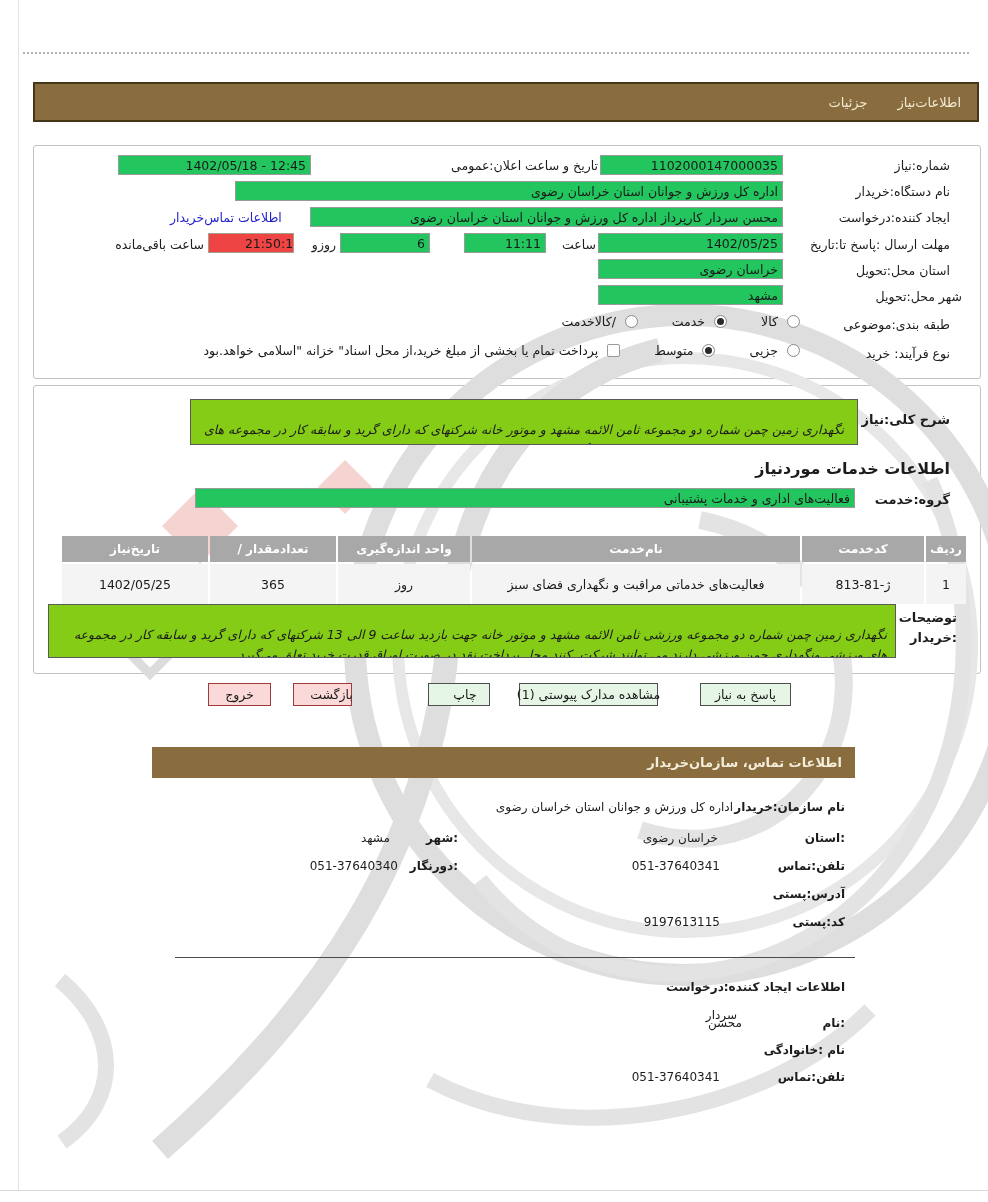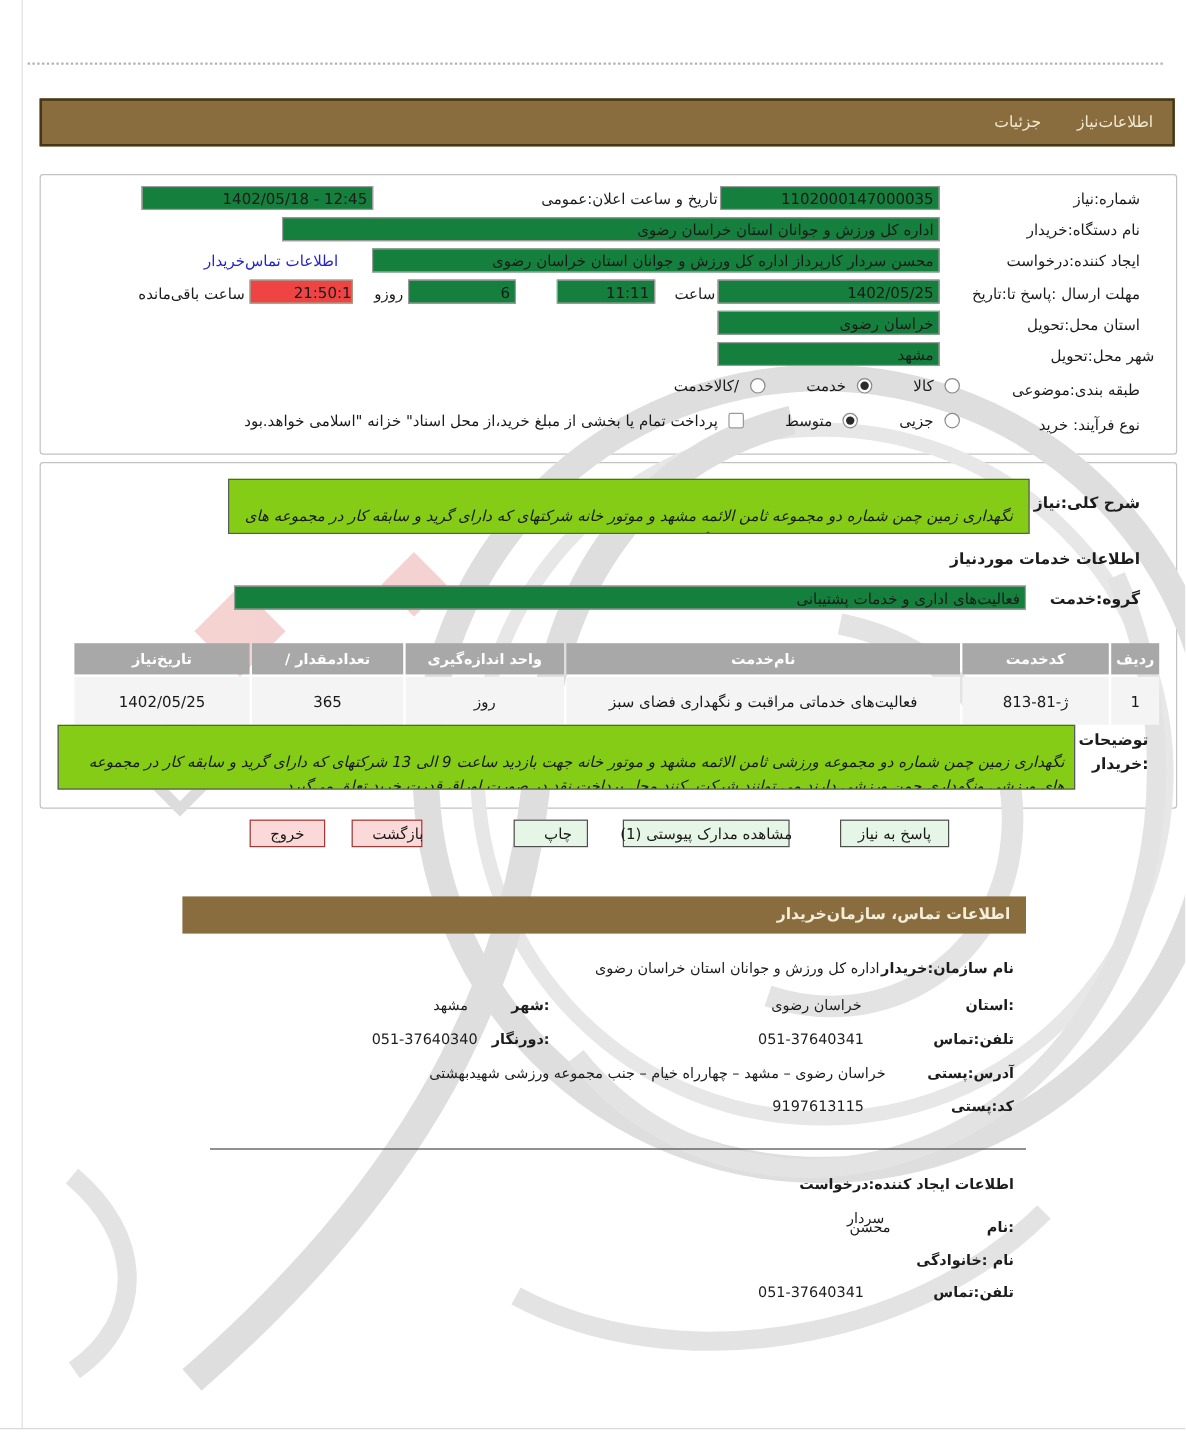--- a/index.html
+++ b/index.html
@@ -11,21 +11,21 @@
   .watermark{position:absolute;left:0;top:0;z-index:1;pointer-events:none;}
   .topbar{position:absolute;left:33px;top:82px;width:946px;height:40px;box-sizing:border-box;
           background:#8a6d3e;border:2px solid #453617;z-index:2;display:flex;align-items:center;
           gap:30px;padding:0 16px;color:#f2ead2;font-size:13px;}
   .topbar .tab{cursor:pointer;white-space:nowrap;}
   .panel{position:absolute;border:1px solid #c2c2c2;border-radius:3px;background:#fff;z-index:0;}
   .panel1{left:33px;top:145px;width:946px;height:232px;}
   .panel2{left:33px;top:385px;width:946px;height:287px;}
   .lbl{position:absolute;z-index:2;font-size:12.5px;white-space:nowrap;color:#1c1c1c;}
   .b{font-weight:bold;}
-  .ibox{position:absolute;z-index:2;box-sizing:border-box;height:20px;background:#15803d;
+  .ibox{position:absolute;z-index:2;box-sizing:border-box;height:20px;background:#22c55e;
         border:1px solid #9a9a9a;display:flex;align-items:center;padding:0 4px;font-size:12.5px;
         white-space:nowrap;overflow:hidden;}
   .ltr{direction:ltr;unicode-bidi:isolate;}
   .beige{background:#ef4444;border-color:#a3a08c;justify-content:center;padding-left:48px;}
   .link{position:absolute;z-index:2;font-size:12.5px;color:#2323cc;cursor:pointer;white-space:nowrap;}
   .optrow{position:absolute;z-index:2;display:flex;align-items:center;gap:9px;font-size:12.5px;white-space:nowrap;}
   .radio{width:13px;height:13px;border:1px solid #8a8a8a;border-radius:50%;background:#fdfdfd;
          display:inline-block;position:relative;box-sizing:border-box;flex:0 0 auto;}
   .radio.checked::after{content:"";position:absolute;inset:2px;background:#2a2a2a;border-radius:50%;}
   .checkbox{width:13px;height:13px;border:1px solid #999;background:#fdfdfd;display:inline-block;
@@ -152,21 +152,21 @@
     <span class="checkbox"></span>
     <span>پرداخت تمام یا بخشی از مبلغ خرید،از محل اسناد" خزانه "اسلامی خواهد.بود</span>
   </div>
 
   <div class="panel panel2"></div>
 
   <span class="lbl b" style="right:38px;top:412px;font-size:13px;">شرح کلی:نیاز</span>
   <div class="bigbox center" style="left:190px;top:399px;width:668px;height:46px;">
     <span>نگهداری زمین چمن شماره دو مجموعه ثامن الائمه مشهد و موتور خانه شرکتهای که دارای گرید و سابقه کار در مجموعه های ورزشی ونگهداری چمنهای مسلح ورزشی‌دارند</span></div>
 
-  <span class="lbl b" style="right:38px;top:459px;font-size:13px;">اطلاعات خدمات موردنیاز</span>
+  <span class="lbl b" style="right:38px;top:459px;font-size:16px;">اطلاعات خدمات موردنیاز</span>
 
   <span class="lbl b" style="right:38px;top:492px;font-size:13px;">گروه:خدمت</span>
   <div class="ibox" style="left:195px;top:488px;width:660px;">
     <span>فعالیت‌های اداری و خدمات پشتیبانی</span>
     </div>
 
   <table class="svc">
     <colgroup>
       <col style="width:40px">
         <col style="width:122px">
@@ -217,21 +217,20 @@
   <span class="lbl small" style="right:270px;top:831px;">خراسان رضوی</span>
   <span class="lbl b small" style="right:530px;top:831px;">:شهر</span>
   <span class="lbl small" style="right:598px;top:831px;">مشهد</span>
 
   <span class="lbl b small" style="right:143px;top:859px;">تلفن:تماس</span>
   <span class="lbl small ltr" style="right:268px;top:859px;">051-37640341</span>
   <span class="lbl b small" style="right:530px;top:859px;">:دورنگار</span>
   <span class="lbl small ltr" style="right:590px;top:859px;">051-37640340</span>
 
   <span class="lbl b small" style="right:143px;top:887px;">آدرس:پستی</span>
-  <span class="lbl small" style="right:250px;top:887px;">خراسان رضوی – مشهد – چهارراه خیام – جنب مجموعه ورزشی شهیدبهشتی</span>
 
   <span class="lbl b small" style="right:143px;top:915px;">کد:پستی</span>
   <span class="lbl small ltr" style="right:268px;top:915px;">9197613115</span>
 
   <div class="hr"></div>
 
   <span class="lbl b small" style="right:143px;top:980px;">اطلاعات ایجاد کننده:درخواست</span>
 
   <span class="lbl b small" style="right:143px;top:1016px;">:نام</span>
   <span class="lbl small" style="right:246px;top:1016px;">محسن</span>

